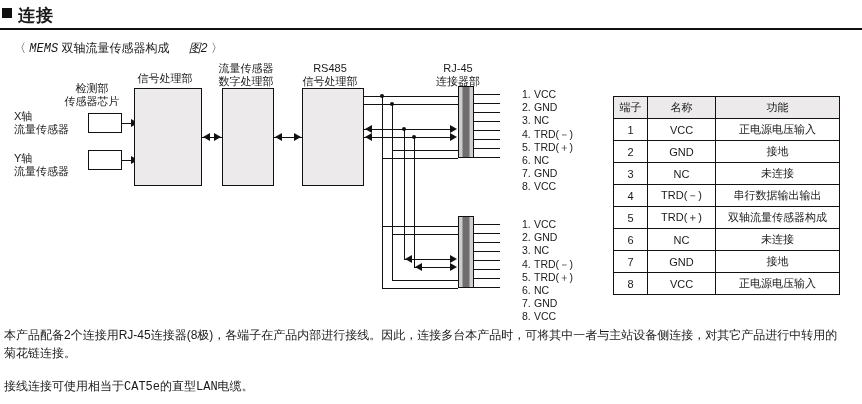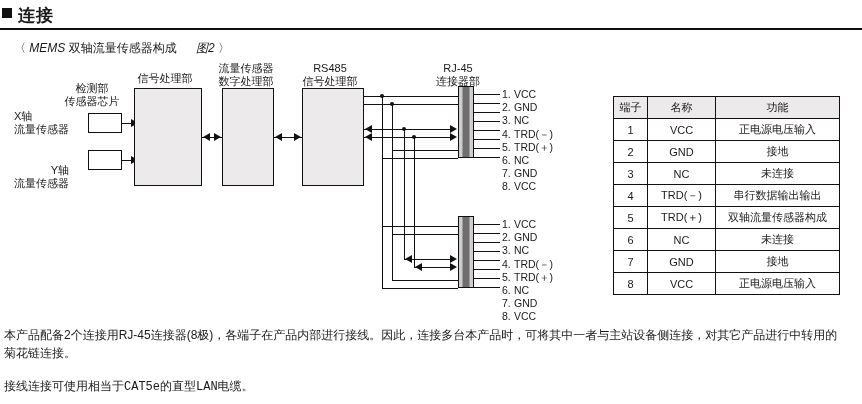--- a/index.html
+++ b/index.html
@@ -21,21 +21,21 @@
     display:inline-block; width:10px; height:10px; background:#111;
     margin:0 6px 0 2px; vertical-align:3px;
   }
   .page-title .txt{
     font-size:17px; font-weight:bold; letter-spacing:1px;
   }
   
   .fig-caption{
     position:absolute; left:14px; top:40px; font-size:12px;
   }
-  .fig-caption .it{ font-style:italic; }
+  .fig-caption .it{ font-style:italic;font-family:Liberation Mono, monospace; }
   .fig-caption .num{ font-style:italic; margin-left:16px; }
 
   
   .lbl{ position:absolute; font-size:11px; line-height:13px; white-space:nowrap; }
   .lbl.c{ text-align:center; }
 
   
   .box{
     position:absolute; border:1.5px solid #111; background:#fff; box-sizing:border-box;
   }
@@ -51,21 +51,21 @@
   .conn .bar{
     position:absolute; left:50%; transform:translateX(-50%);
     width:7px; top:0; bottom:0; background:#6f6d6d;
   }
 
   
   .h{ position:absolute; height:0; border-top:1.3px solid #111; }
   .v{ position:absolute; width:0; border-left:1.3px solid #111; }
   .hthin{ position:absolute; height:0; border-top:1px solid #111; }
 
-  .pinlist{ position:absolute; font-size:10.5px; line-height:13.2px; white-space:nowrap; }
+  .pinlist{ position:absolute; font-size:10.5px; line-height:13.2px; white-space:nowrap;margin-left:20px; }
   .pinlist div span.n{ display:inline-block; width:12px; }
 
   
   .arw{ position:absolute; width:0; height:0; }
   .arw.r{ border-left:7px solid #111; border-top:4.5px solid transparent; border-bottom:4.5px solid transparent; }
   .arw.l{ border-right:7px solid #111; border-top:4.5px solid transparent; border-bottom:4.5px solid transparent; }
 
   
   table.pins{
     position:absolute; left:613px; top:96px;
@@ -104,21 +104,21 @@
 <div class="lbl c" style="left:50px; top:82px; width:84px;">
   <span>检测部</span><br>
   <span>传感器芯片</span>
 </div>
 
 <div class="lbl" style="left:14px; top:110px;">
   <span>X轴</span><br>
   <span>流量传感器</span>
 </div>
 
-<div class="lbl" style="left:14px; top:164px;text-align:right;">
+<div class="lbl" style="left:14px; top:152px;">
   <span>Y轴</span><br>
   <span>流量传感器</span>
 </div>
 
 <div class="lbl c" style="left:126px; top:72px; width:78px;">
   <span>信号处理部</span>
 </div>
 
 <div class="lbl c" style="left:206px; top:62px; width:80px;">
   <span>流量传感器</span><br>

